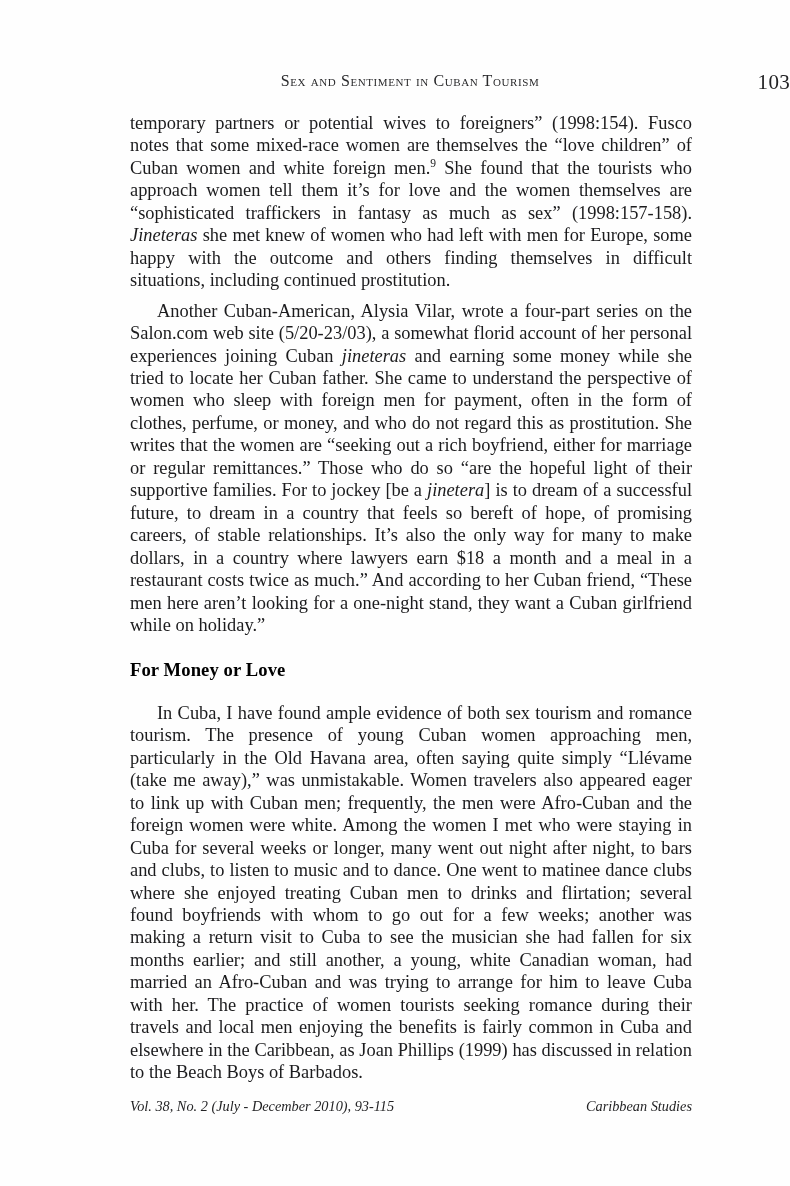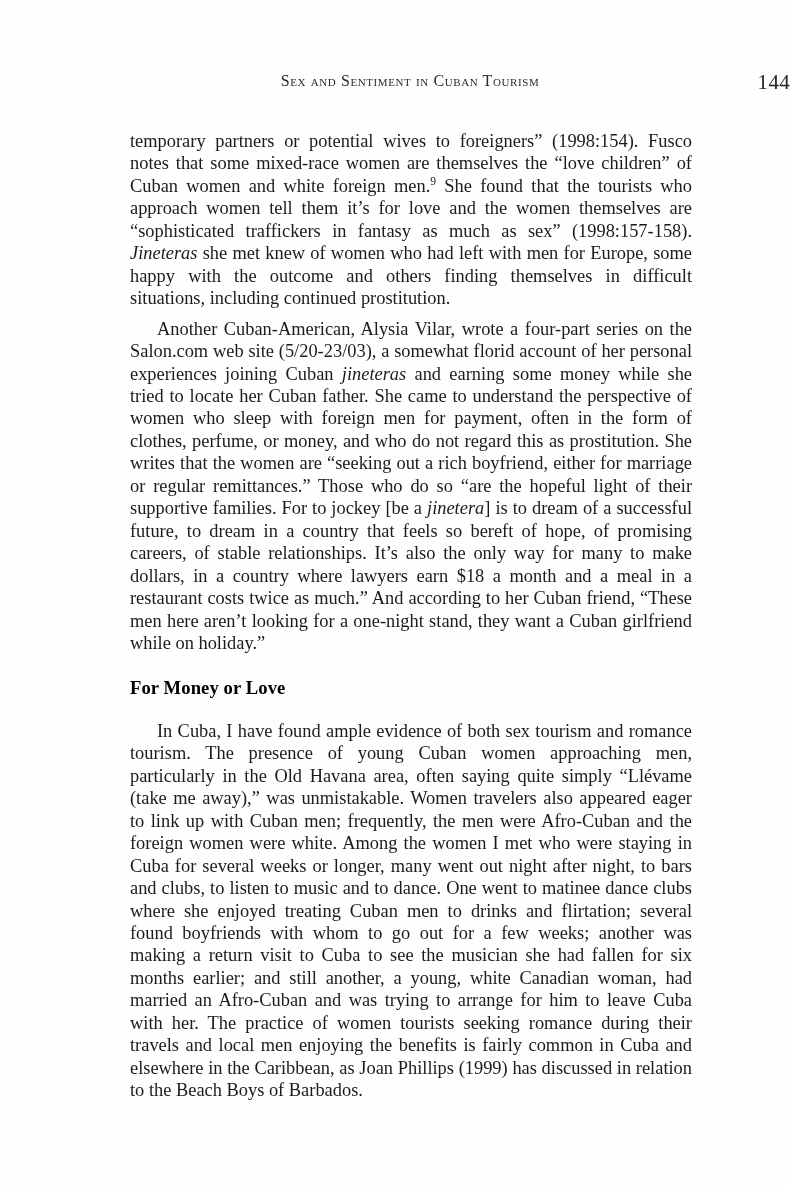--- a/index.html
+++ b/index.html
@@ -43,21 +43,21 @@
     right: 0px;
     top: 70px;
     font-size: 21px;
     color: #232325;
     letter-spacing: 0.3px;
   }
   
   .content {
     position: absolute;
     left: 130px;
-    top: 130px;
+    top: 112px;
     width: 562px;
   }
   p.para {
     margin: 0;
     font-size: 18.4px;
     line-height: 22.45px;
     text-align: justify;
     text-justify: inter-word;
     color: #1b1b1d;
     hyphens: none;
@@ -106,32 +106,36 @@
 </style>
 </head>
 <body>
 
 <div class="page">
 
   <div class="running-head">
     <span class="running-head-title">Sex and Sentiment in Cuban Tourism</span>
   </div>
 
-  <div class="page-number">144</div>
+  <div class="page-number">103</div>
 
   <div class="content">
 
     <p class="para"><span>temporary partners or potential wives to foreigners” (1998:154). Fusco notes that some mixed-race women are themselves the “love children” of Cuban women and white foreign men.</span><sup class="fn">9</sup><span> She found that the tourists who approach women tell them it’s for love and the women themselves are “sophisticated traffickers in fantasy as much as sex” (1998:157-158). </span><em>Jineteras</em><span> she met knew of women who had left with men for Europe, some happy with the outcome and others finding themselves in difficult situations, including continued prostitution.</span></p>
 
     <p class="para indent"><span>Another Cuban-American, Alysia Vilar, wrote a four-part series on the Salon.com web site (5/20-23/03), a somewhat florid account of her personal experiences joining Cuban </span><em>jineteras</em><span> and earning some money while she tried to locate her Cuban father. She came to understand the perspective of women who sleep with foreign men for payment, often in the form of clothes, perfume, or money, and who do not regard this as prostitution. She writes that the women are “seeking out a rich boyfriend, either for marriage or regular remittances.” Those who do so “are the hopeful light of their supportive families. For to jockey [be a </span><em>jinetera</em><span>] is to dream of a successful future, to dream in a country that feels so bereft of hope, of promising careers, of stable relationships. It’s also the only way for many to make dollars, in a country where lawyers earn $18 a month and a meal in a restaurant costs twice as much.” And according to her Cuban friend, “These men here aren’t looking for a one-night stand, they want a Cuban girlfriend while on holiday.”</span></p>
 
     <div class="gap-before-heading"></div>
 
     <h2 class="section-heading">For Money or Love</h2>
 
     <div class="gap-after-heading"></div>
 
     <p class="para indent">In Cuba, I have found ample evidence of both sex tourism and romance tourism. The presence of young Cuban women approaching men, particularly in the Old Havana area, often saying quite simply “Llévame (take me away),” was unmistakable. Women travelers also appeared eager to link up with Cuban men; frequently, the men were Afro-Cuban and the foreign women were white. Among the women I met who were staying in Cuba for several weeks or longer, many went out night after night, to bars and clubs, to listen to music and to dance. One went to matinee dance clubs where she enjoyed treating Cuban men to drinks and flirtation; several found boyfriends with whom to go out for a few weeks; another was making a return visit to Cuba to see the musician she had fallen for six months earlier; and still another, a young, white Canadian woman, had married an Afro-Cuban and was trying to arrange for him to leave Cuba with her. The practice of women tourists seeking romance during their travels and local men enjoying the benefits is fairly common in Cuba and elsewhere in the Caribbean, as Joan Phillips (1999) has discussed in relation to the Beach Boys of Barbados.</p>
 
   </div>
 
+  <div class="footer">
+    <span class="footer-left">Vol. 38, No. 2 (July - December 2010), 93-115</span>
+    <span class="footer-right">Caribbean Studies</span>
+  </div>
 
 </div>
 
 </body></html>

